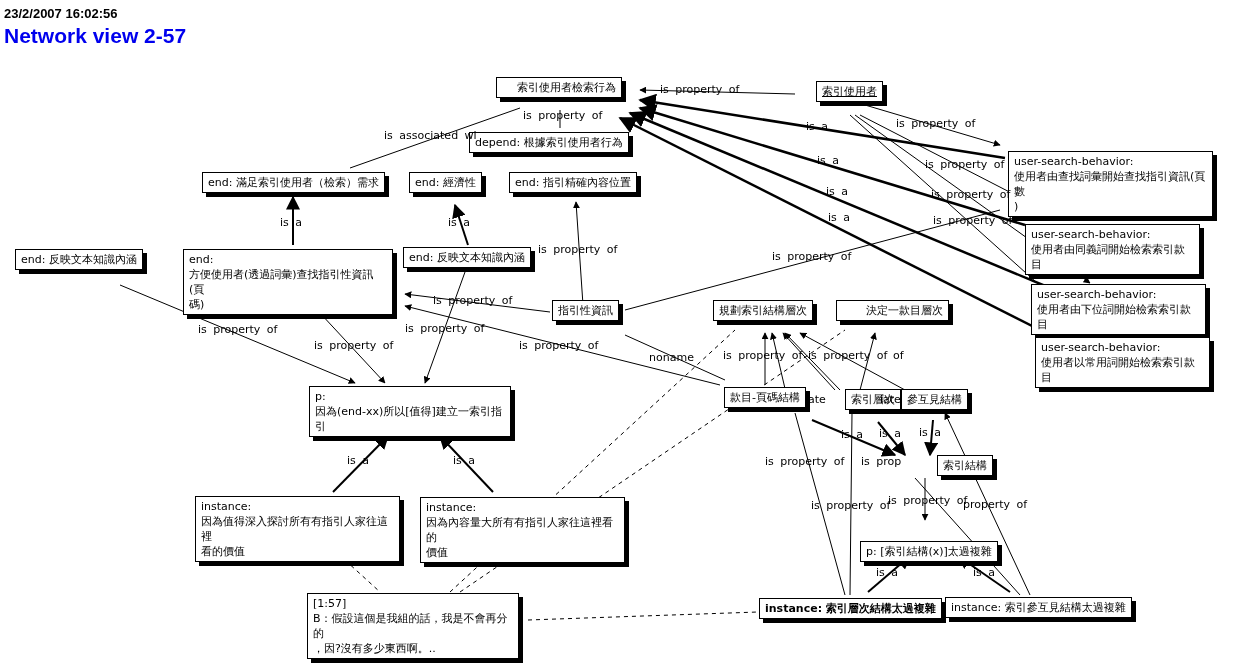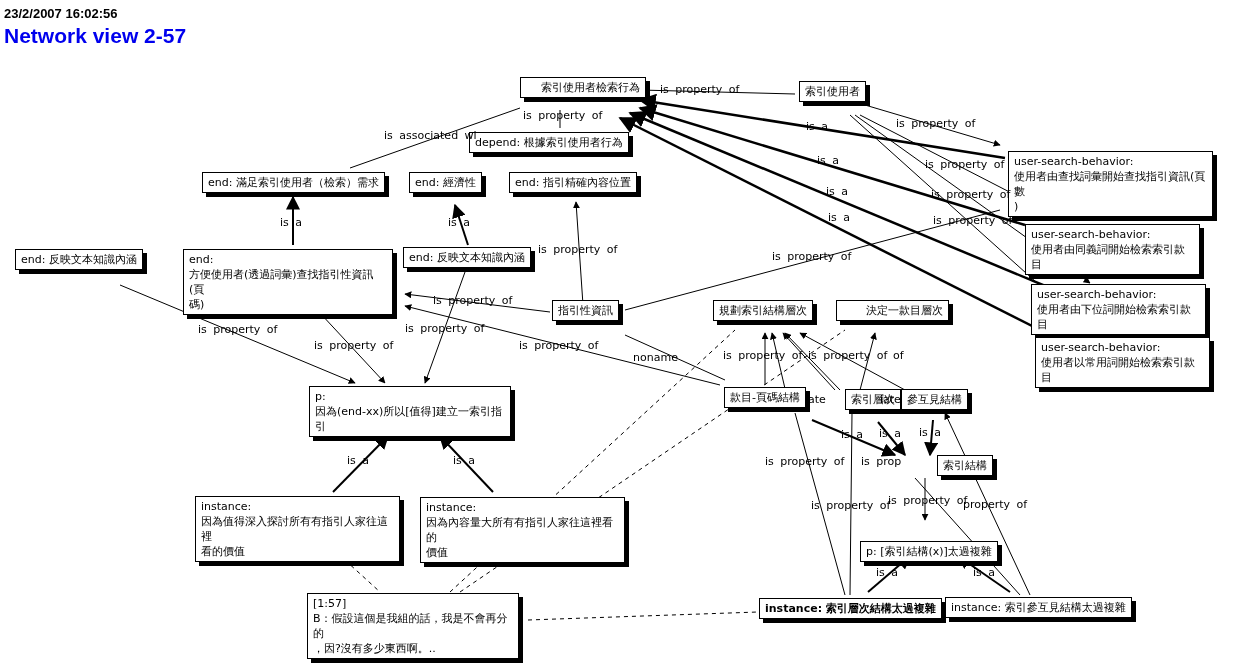--- a/index.html
+++ b/index.html
@@ -91,22 +91,22 @@
     <line x1="868" y1="592" x2="910" y2="556" stroke-width="2" marker-end="url(#ah)"></line>
     <line x1="1010" y1="592" x2="958" y2="556" stroke-width="2" marker-end="url(#ah)"></line>
 
     <line x1="845" y1="595" x2="795" y2="413" stroke-width="1"></line>
     <line x1="850" y1="595" x2="852" y2="413" stroke-width="1"></line>
     <line x1="1030" y1="595" x2="945" y2="413" stroke-width="1" marker-end="url(#ah)"></line>
     <line x1="1020" y1="595" x2="915" y2="478" stroke-width="1"></line>
   </g>
 </svg>
 
-<div class="node" style="left:520px;top:77px;padding-left:20px;">索引使用者檢索行為</div>
-<div class="node" style="left:799px;top:81px;">索引使用者</div>
+<div class="node" style="left:496px;top:77px;padding-left:20px;">索引使用者檢索行為</div>
+<div class="node" style="left:816px;top:81px;text-decoration:underline;">索引使用者</div>
 <div class="node" style="left:469px;top:132px;">depend: 根據索引使用者行為</div>
 <div class="node" style="left:202px;top:172px;">end: 滿足索引使用者（檢索）需求</div>
 <div class="node" style="left:409px;top:172px;">end: 經濟性</div>
 <div class="node" style="left:509px;top:172px;">end: 指引精確內容位置</div>
 <div class="node" style="left:1008px;top:151px;width:205px;">user-search-behavior:
 使用者由查找詞彙開始查找指引資訊(頁數
 )</div>
 <div class="node" style="left:1025px;top:224px;width:175px;">user-search-behavior:
 使用者由同義詞開始檢索索引款目</div>
 <div class="node" style="left:1031px;top:284px;width:175px;">user-search-behavior:
@@ -153,21 +153,21 @@
 <div class="elabel" style="left:933px;top:215px;">is property of</div>
 <div class="elabel" style="left:280px;top:217px;">is a</div>
 <div class="elabel" style="left:448px;top:217px;">is a</div>
 <div class="elabel" style="left:538px;top:244px;">is property of</div>
 <div class="elabel" style="left:772px;top:251px;">is property of</div>
 <div class="elabel" style="left:433px;top:295px;">is property of</div>
 <div class="elabel" style="left:405px;top:323px;">is property of</div>
 <div class="elabel" style="left:198px;top:324px;">is property of</div>
 <div class="elabel" style="left:314px;top:340px;">is property of</div>
 <div class="elabel" style="left:519px;top:340px;">is property of</div>
-<div class="elabel" style="left:633px;top:352px;text-align:right;">noname</div>
+<div class="elabel" style="left:649px;top:352px;text-align:right;">noname</div>
 <div class="elabel" style="left:723px;top:350px;">is property of</div>
 <div class="elabel" style="left:808px;top:350px;">is property of</div>
 <div class="elabel" style="left:893px;top:350px;">of</div>
 <div class="elabel" style="left:805px;top:394px;">iate</div>
 <div class="elabel" style="left:880px;top:394px;">iate</div>
 <div class="elabel" style="left:841px;top:429px;">is a</div>
 <div class="elabel" style="left:879px;top:428px;">is a</div>
 <div class="elabel" style="left:919px;top:427px;">is a</div>
 <div class="elabel" style="left:765px;top:456px;">is property of</div>
 <div class="elabel" style="left:861px;top:456px;">is prop</div>

